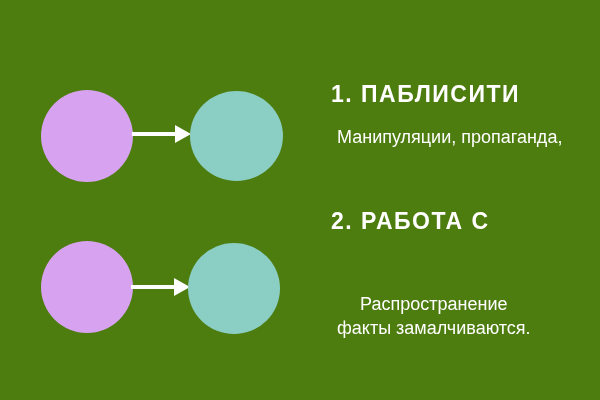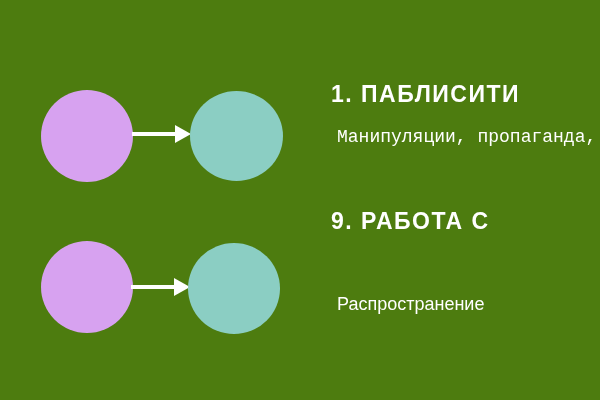--- a/index.html
+++ b/index.html
@@ -45,21 +45,21 @@
   .heading.h2 { left: 331px; top: 206px; }
   .bodytext {
     position: absolute;
     margin: 0;
     color: #ffffff;
     font-size: 18px;
     font-weight: 400;
     line-height: 24px;
     white-space: nowrap;
   }
-  .bodytext.b1 { left: 337px; top: 125px; font-family: Liberation Mono, monospace; }
+  .bodytext.b1 { left: 337px; top: 125px; }
   .bodytext.b2 { left: 337px; top: 292px; text-align: center; }
   .line { display: block; }
 </style>
 </head>
 <body>
 
 <div class="slide">
 
   <div class="circle c1a" style="background-color: rgb(215, 162, 240);"></div>
   <svg class="arrow a1" viewBox="0 0 60 24" style="color: rgb(255, 255, 255);">
@@ -76,19 +76,20 @@
   <div class="circle c2b" style="background-color: rgb(139, 206, 195);"></div>
 
   <h2 class="heading h1">
     <span class="line">1. ПАБЛИСИТИ</span>
   </h2>
   <p class="bodytext b1">
     <span class="line">Манипуляции, пропаганда,</span>
   </p>
 
   <h2 class="heading h2">
-    <span class="line">9. РАБОТА С</span>
+    <span class="line">2. РАБОТА С</span>
   </h2>
   <p class="bodytext b2">
     <span class="line">Распространение</span>
+    <span class="line">факты замалчиваются.</span>
   </p>
 
 </div>
 
 </body></html>

